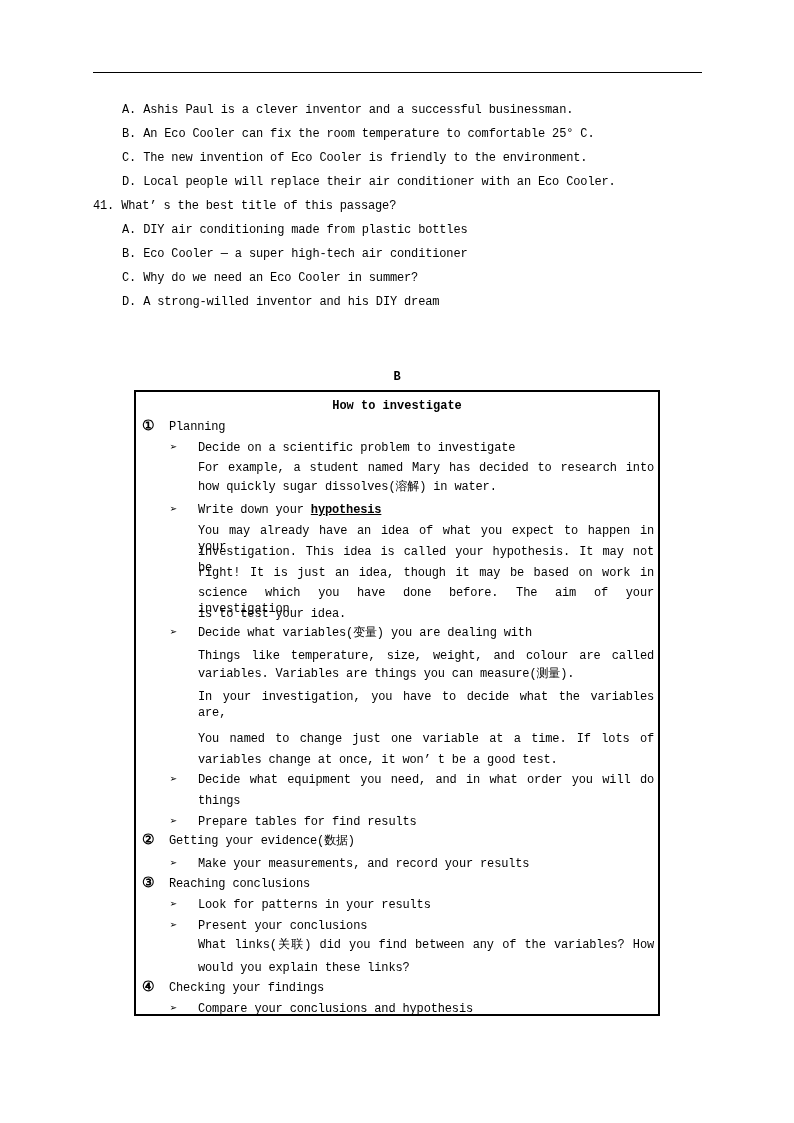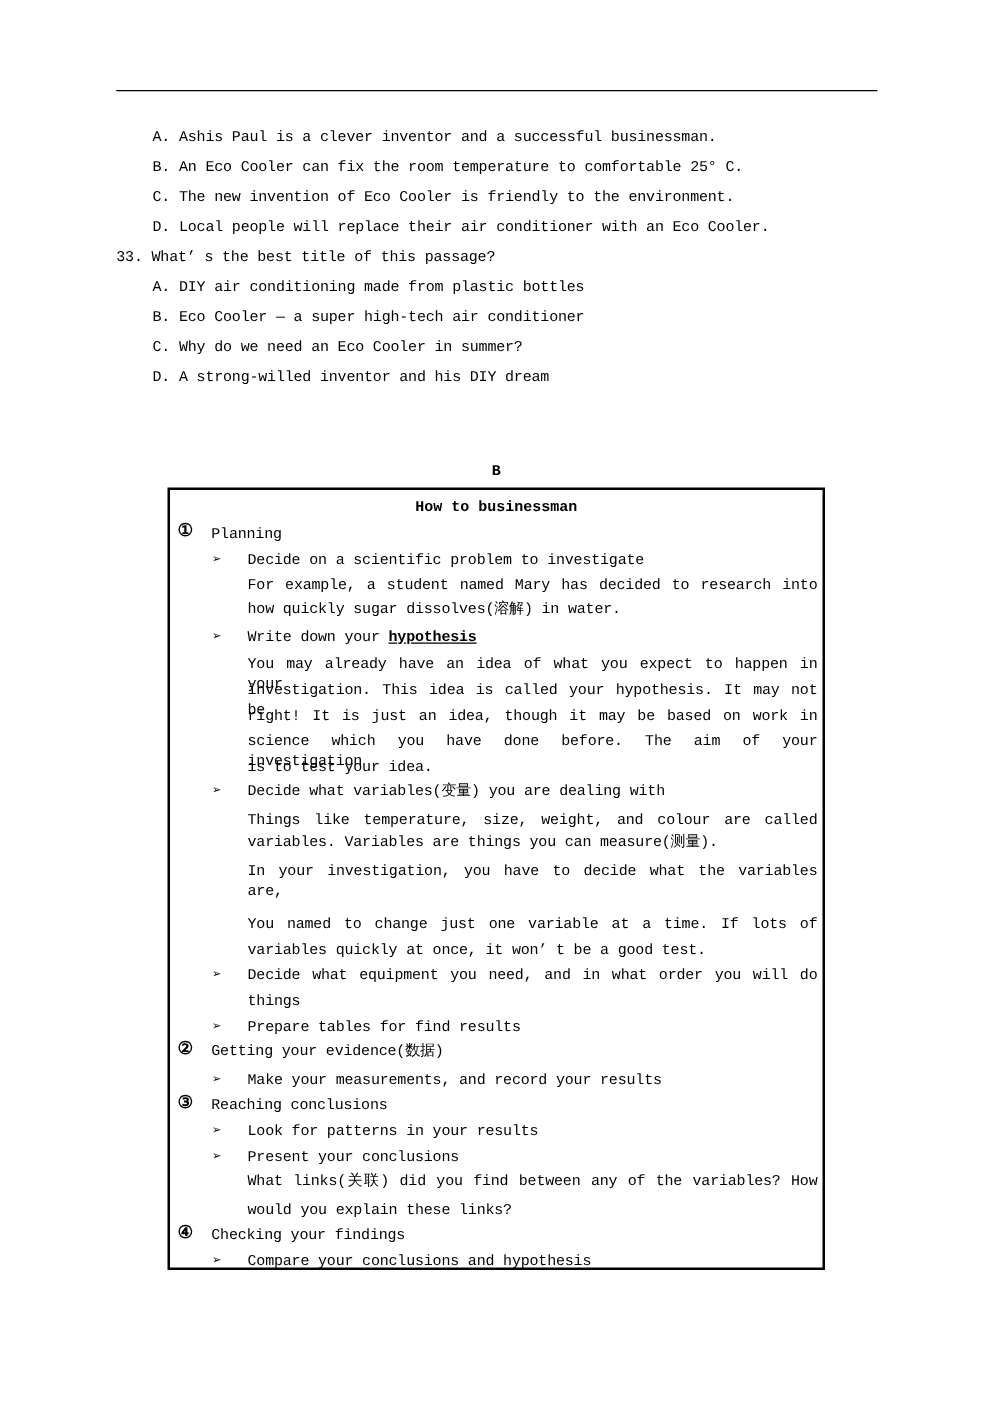--- a/index.html
+++ b/index.html
@@ -23,30 +23,30 @@
 </head>
 <body>
 
 <div class="rule"></div>
 
 <div class="line opt" style="top:102px">A. Ashis Paul is a clever inventor and a successful businessman.</div>
 <div class="line opt" style="top:126px">B. An Eco Cooler can fix the room temperature to comfortable 25° C.</div>
 <div class="line opt" style="top:150px">C. The new invention of Eco Cooler is friendly to the environment.</div>
 <div class="line opt" style="top:174px">D. Local people will replace their air conditioner with an Eco Cooler.</div>
 
-<div class="line q" style="top:198px">33. What’ s the best title of this passage?</div>
+<div class="line q" style="top:198px">41. What’ s the best title of this passage?</div>
 <div class="line opt" style="top:222px">A. DIY air conditioning made from plastic bottles</div>
 <div class="line opt" style="top:246px">B. Eco Cooler — a super high-tech air conditioner</div>
 <div class="line opt" style="top:270px">C. Why do we need an Eco Cooler in summer?</div>
 <div class="line opt" style="top:294px">D. A strong-willed inventor and his DIY dream</div>
 
 <div class="sec-b">B</div>
 
 <div class="box">
-  <div class="box-title">How to businessman</div>
+  <div class="box-title">How to investigate</div>
 
   <div class="b num" style="top:26px">①</div>
   <div class="b head" style="top:27px">Planning</div>
 
   <div class="b arrow" style="top:48px">➢</div>
   <div class="b txt" style="top:48px">Decide on a scientific problem to investigate</div>
   <div class="b just" style="top:68px">For example, a student named Mary has decided to research into</div>
   <div class="b txt" style="top:87px">how quickly sugar dissolves(溶解) in water.</div>
 
   <div class="b arrow" style="top:110px">➢</div>
@@ -56,21 +56,21 @@
   <div class="b just" style="top:173px">right! It is just an idea, though it may be based on work in</div>
   <div class="b just" style="top:193px">science which you have done before. The aim of your investigation</div>
   <div class="b txt" style="top:214px">is to test your idea.</div>
 
   <div class="b arrow" style="top:233px">➢</div>
   <div class="b txt" style="top:233px">Decide what variables(变量) you are dealing with</div>
   <div class="b just" style="top:256px">Things like temperature, size, weight, and colour are called</div>
   <div class="b txt" style="top:274px">variables. Variables are things you can measure(测量).</div>
   <div class="b just" style="top:297px">In your investigation, you have to decide what the variables are,</div>
   <div class="b just" style="top:339px">You named to change just one variable at a time. If lots of</div>
-  <div class="b txt" style="top:360px">variables quickly at once, it won’ t be a good test.</div>
+  <div class="b txt" style="top:360px">variables change at once, it won’ t be a good test.</div>
 
   <div class="b arrow" style="top:380px">➢</div>
   <div class="b just" style="top:380px">Decide what equipment you need, and in what order you will do</div>
   <div class="b txt" style="top:401px">things</div>
 
   <div class="b arrow" style="top:422px">➢</div>
   <div class="b txt" style="top:422px">Prepare tables for find results</div>
 
   <div class="b num" style="top:440px">②</div>
   <div class="b head" style="top:441px">Getting your evidence(数据)</div>

